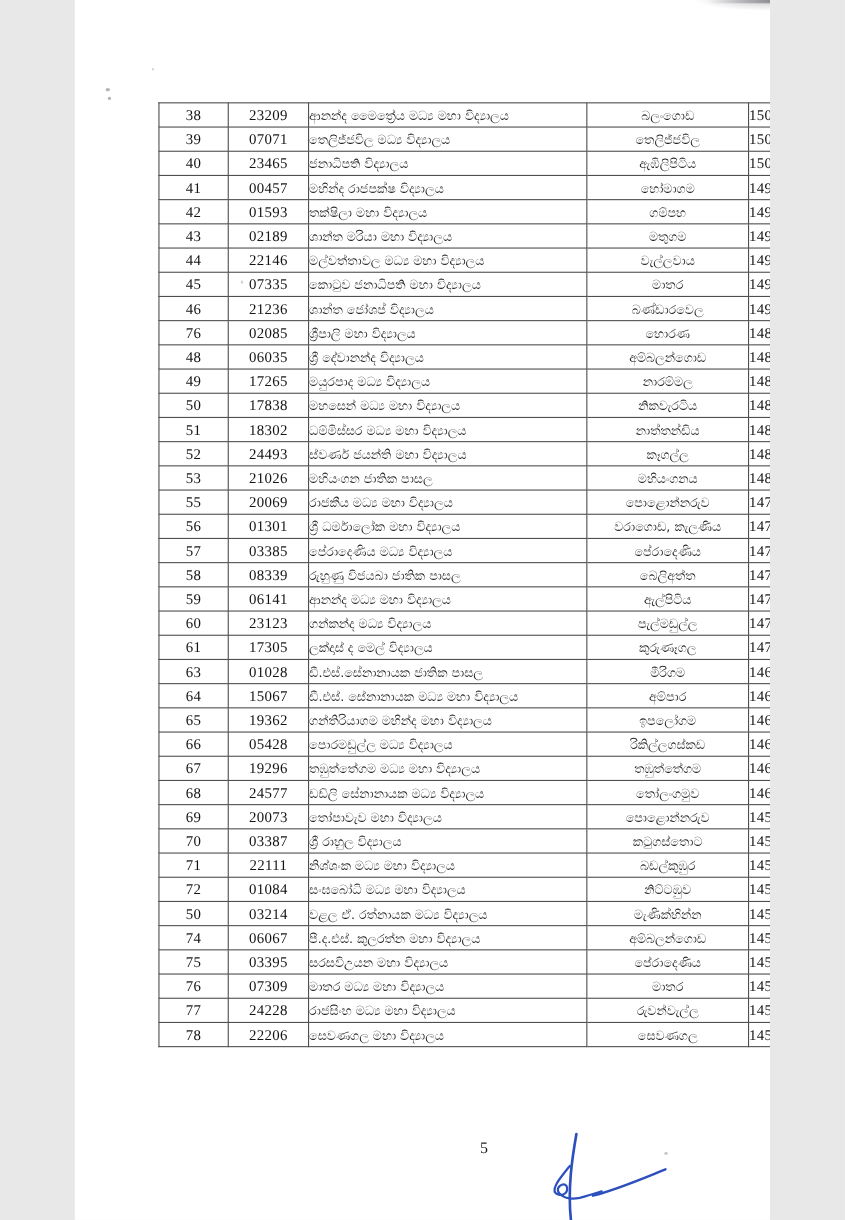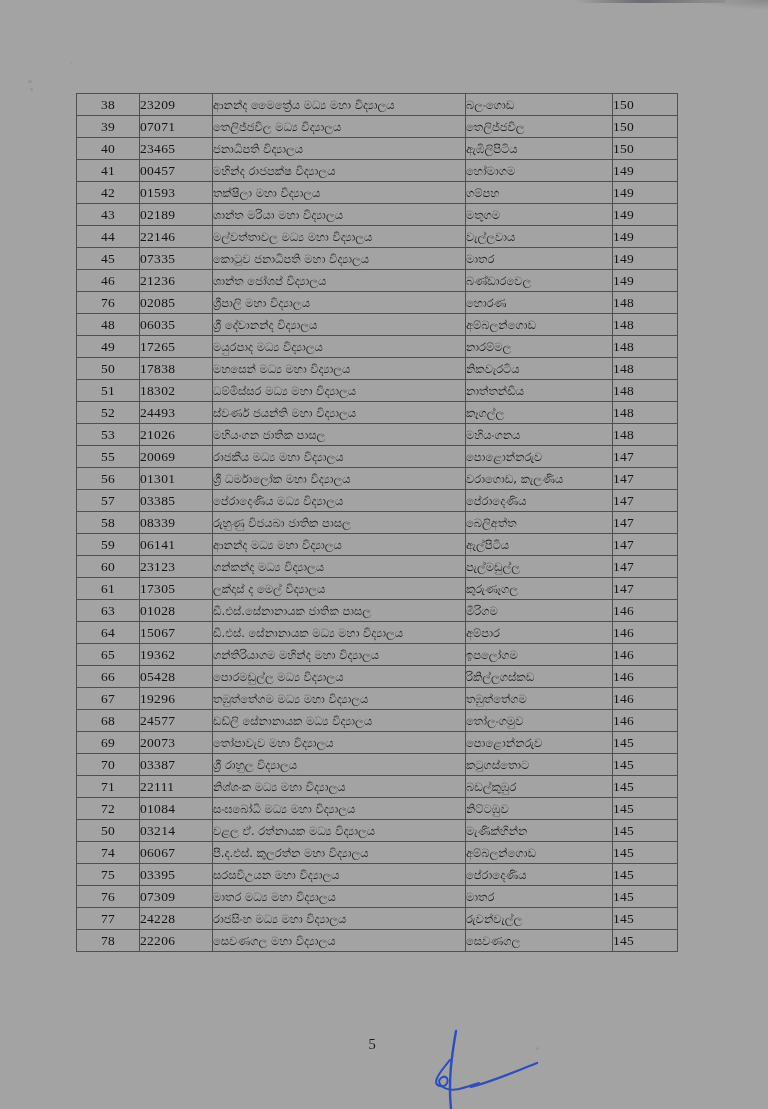--- a/index.html
+++ b/index.html
@@ -1,18 +1,18 @@
 <!DOCTYPE html>
 <html lang="si"><head>
 <meta charset="utf-8">
 <style>
   html,body{margin:0;padding:0;background:#e8e8e8;}
   .page{
-    position:relative;width:768px;height:1109px;margin:0 auto;
-    background:#a3a3a3;overflow:hidden;
+    position:relative;width:632px;height:1109px;margin:0 auto;
+    background:#ffffff;overflow:hidden;
     font-family:"Liberation Sans","DejaVu Sans",sans-serif;
   }
   
   .edge-smudge{position:absolute;top:0;left:575px;width:150px;height:3px;
     background:linear-gradient(90deg,rgba(50,50,60,0) 0%,rgba(50,50,60,.5) 45%,rgba(50,50,60,.12) 100%);}
   .corner-haze{position:absolute;top:0;right:0;width:70px;height:10px;
     background:radial-gradient(ellipse at top right,rgba(70,70,80,.28),rgba(70,70,80,0) 70%);}
   .speck{position:absolute;background:#8d8d8d;border-radius:50%;opacity:.65;}
   .sp1{left:28px;top:80px;width:4px;height:3px;}
   .sp2{left:30px;top:88px;width:3px;height:3px;}
@@ -23,23 +23,23 @@
   
   table.schools{
     position:absolute;left:76px;top:93px;width:596px;
     border-collapse:collapse;table-layout:fixed;
   }
   table.schools td{
     border:1px solid #4f4f4f;height:21px;padding:0;overflow:hidden;
     white-space:nowrap;vertical-align:middle;
   }
   td.c0{width:62px;text-align:center;}
-  td.c1{width:72px;}
+  td.c1{width:72px;text-align:center;}
   td.c2{width:252px;text-align:left;padding-left:9px;margin-left:12px;}
-  td.c3{width:146px;text-align:left;padding-left:7px;}
+  td.c3{width:146px;text-align:center;padding-left:7px;}
   td.c4{width:64px;text-align:left;}
   td.c0,td.c1,td.c4{
     font-family:"Liberation Serif","DejaVu Serif",serif;
     font-size:13.5px;color:#131313;letter-spacing:.3px;
   }
   td.c2,td.c3{
     font-family:"DejaVu Sans","Liberation Sans",sans-serif;
     font-size:11.5px;color:#1f1f1f;
   }
 

